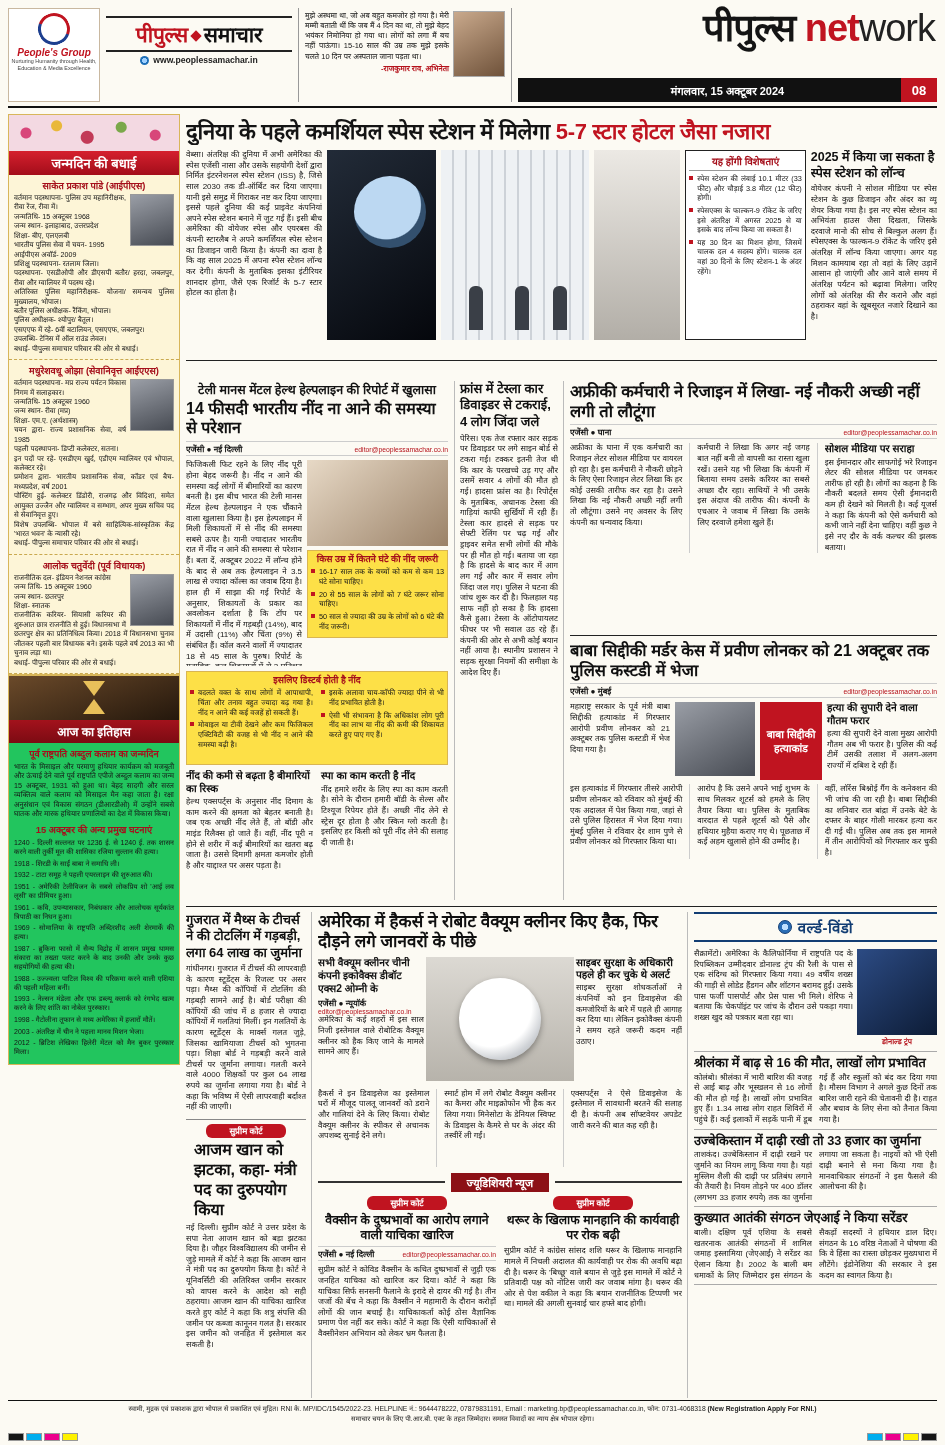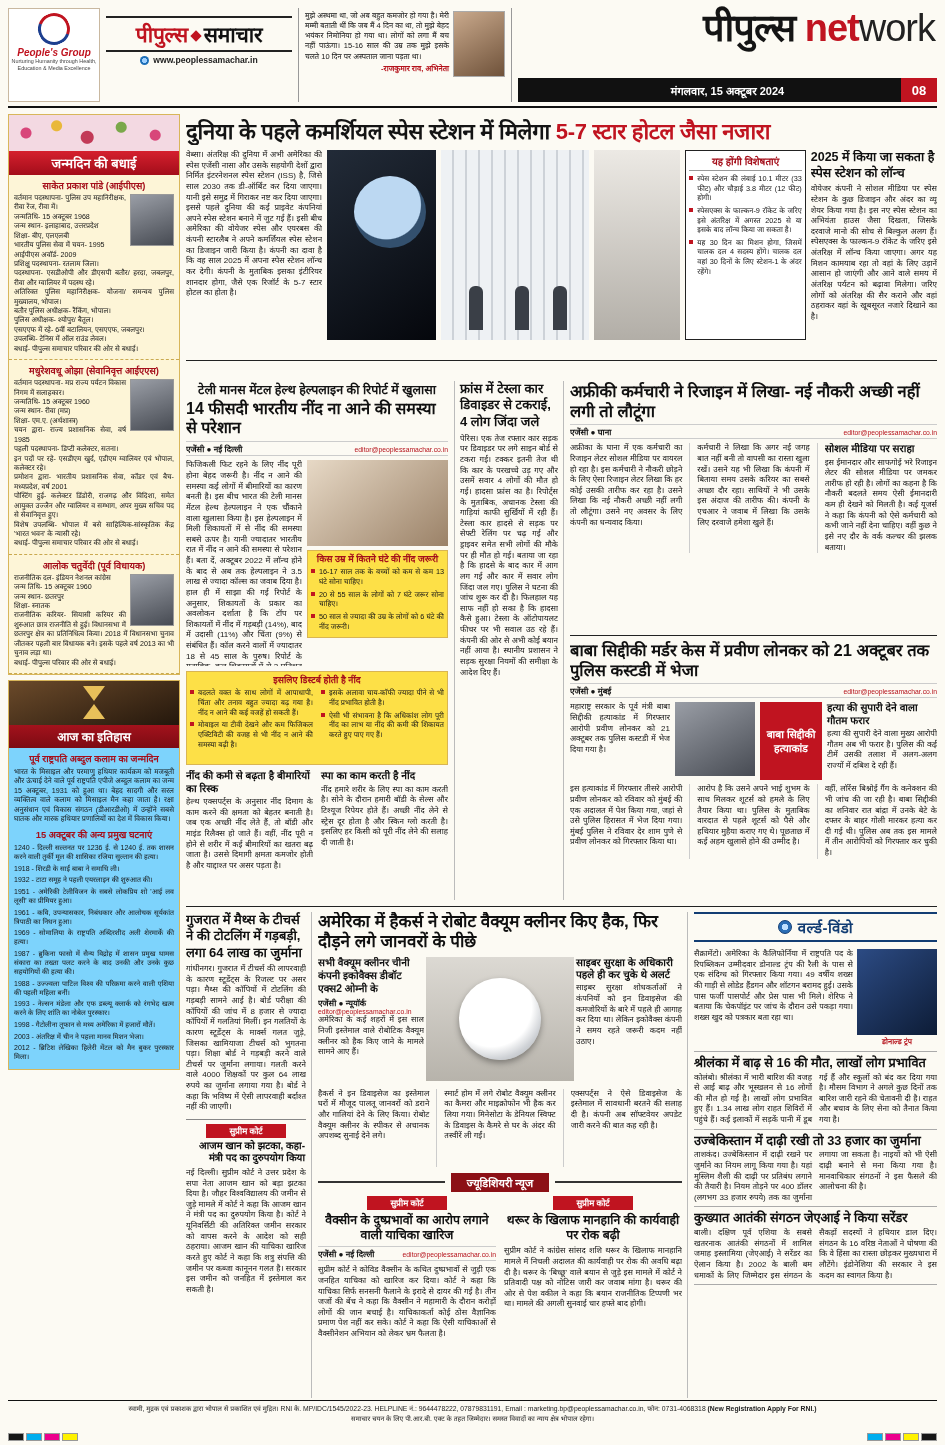--- a/index.html
+++ b/index.html
@@ -36,21 +36,21 @@
 
 
 .leftcol{position:absolute;left:8px;top:114px;width:172px;height:1282px;overflow:hidden}
 .bday{background:#fdf5d7;border:1px solid #d8b65a;overflow:hidden}
 .bday-flowers{height:36px;background-color:#f3d9e2;background-image:radial-gradient(circle at 10% 50%,#d8467a 5px,transparent 6px),radial-gradient(circle at 28% 30%,#e9b83a 5px,transparent 6px),radial-gradient(circle at 46% 62%,#c23a57 6px,transparent 7px),radial-gradient(circle at 66% 34%,#7aa84a 5px,transparent 6px),radial-gradient(circle at 86% 56%,#d8467a 5px,transparent 6px)}
 .bday-ribbon{background:linear-gradient(#d5202e,#a30d1a);color:#fff;text-align:center;font-weight:800;font-size:13px;padding:3px 0}
 .person{padding:4px 5px 5px;border-bottom:1px dashed #c9a94f;overflow:hidden}
 .person-name{color:#a50f1b;font-weight:800;font-size:9.4px;text-align:center;margin-bottom:2px}
 .person-photo{float:right;width:44px;height:52px;margin:0 0 2px 4px;border:1px solid #999;background:linear-gradient(160deg,#9a9ea6,#474b53)}
 .bio-line{font-size:7.1px;line-height:1.33;text-align:justify}
-.hist{background:#7dd3fc;border:1px solid #d8b65a;margin-top:5px;overflow:hidden}
+.hist{background:#22c55e;border:1px solid #d8b65a;overflow:hidden}
 .hist-img{height:44px;background:linear-gradient(160deg,#6b4a2a,#24170c);position:relative}
 .hourglass{position:absolute;left:50%;top:5px;margin-left:-11px;width:0;height:0;border-left:11px solid transparent;border-right:11px solid transparent;border-top:15px solid #e8c05a}
 .hourglass:after{content:"";position:absolute;left:-11px;top:3px;width:0;height:0;border-left:11px solid transparent;border-right:11px solid transparent;border-bottom:15px solid #e8c05a}
 .hist-ribbon{background:linear-gradient(#a3121c,#7c0b13);color:#fff;text-align:center;font-weight:800;font-size:12px;padding:3px 0}
 .hist-sub{color:#a50f1b;font-weight:800;font-size:9.4px;text-align:center;margin:4px 4px 2px}
 .hist-para{padding:0 5px;margin-bottom:3px}
 .hist-events{padding:0 5px 5px}
 .event{font-size:7px;line-height:1.3;text-align:justify;margin-bottom:2.5px}
 
 
@@ -100,22 +100,22 @@
 .sid-row{display:flex;gap:5px;margin-bottom:4px;height:78px;overflow:hidden}
 .sid-b1{width:100px}
 .sid-photo{width:80px;height:74px;background:linear-gradient(150deg,#9a9ea6,#474b53)}
 .sid-redbox{width:62px;background:#c01420;color:#fff;font-weight:800;font-size:10.5px;text-align:center;display:flex;align-items:center;justify-content:center;line-height:1.35;padding:2px}
 .sid-col4{flex:1}
 
 .band3{position:absolute;top:792px;left:0;width:751px;height:492px;display:flex;gap:6px;border-top:1.5px solid #222;padding-top:5px}
 .colG{width:126px;border-right:1px solid #bbb;padding-right:5px;overflow:hidden}
 .guj h3{font-size:13px;line-height:1.26;margin-bottom:3px}
 .azam{margin-top:6px;border-top:1px solid #888;padding-top:4px}
-.azam h3{font-size:10px;line-height:1.25;text-align:right;margin:2px 1px 3px}
-.sc-label{display:block;width:80px;margin:0 auto;background:#c01420;color:#fff;font-size:8.5px;font-weight:700;text-align:center;padding:1.5px 0;border-radius:0}
+.azam h3{font-size:16px;line-height:1.25;text-align:left;margin:2px 8px 3px}
+.sc-label{display:block;width:80px;margin:0 auto;background:#c01420;color:#fff;font-size:8.5px;font-weight:700;text-align:center;padding:1.5px 0;border-radius:6px}
 .colV{width:370px;border-right:1px solid #bbb;padding-right:5px;overflow:hidden}
 .vac h2{font-size:17px;line-height:1.2;margin-bottom:4px}
 .vac-row{display:flex;gap:2px;height:128px;overflow:hidden}
 .vac-col1{width:106px}
 .deck{font-size:10.3px;font-weight:800;line-height:1.25;margin-bottom:2px}
 .vac-photo{width:148px;height:124px;background:linear-gradient(#dcd9d3,#b7b3ab);position:relative}
 .vac-disc{position:absolute;left:50%;top:50%;transform:translate(-50%,-50%);width:82px;height:82px;border-radius:50%;background:radial-gradient(circle at 40% 35%,#fff 0 55%,#cfd2d6 72%,#9aa0a6 100%);box-shadow:0 3px 6px rgba(0,0,0,.35)}
 .vac-col3{flex:1}
 .vac-bottom{margin-top:4px;height:78px}
 .jud-ribbon{display:flex;align-items:center;gap:6px;margin:6px 0 4px}

